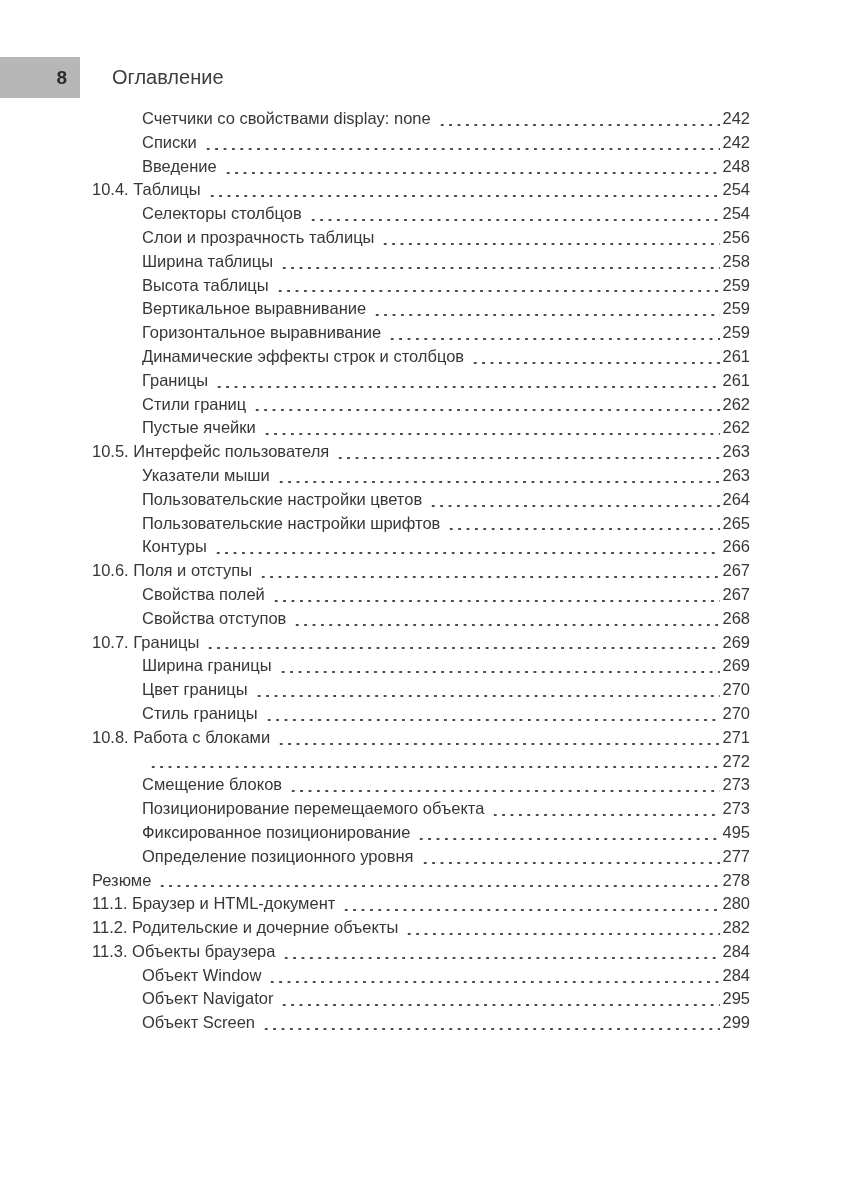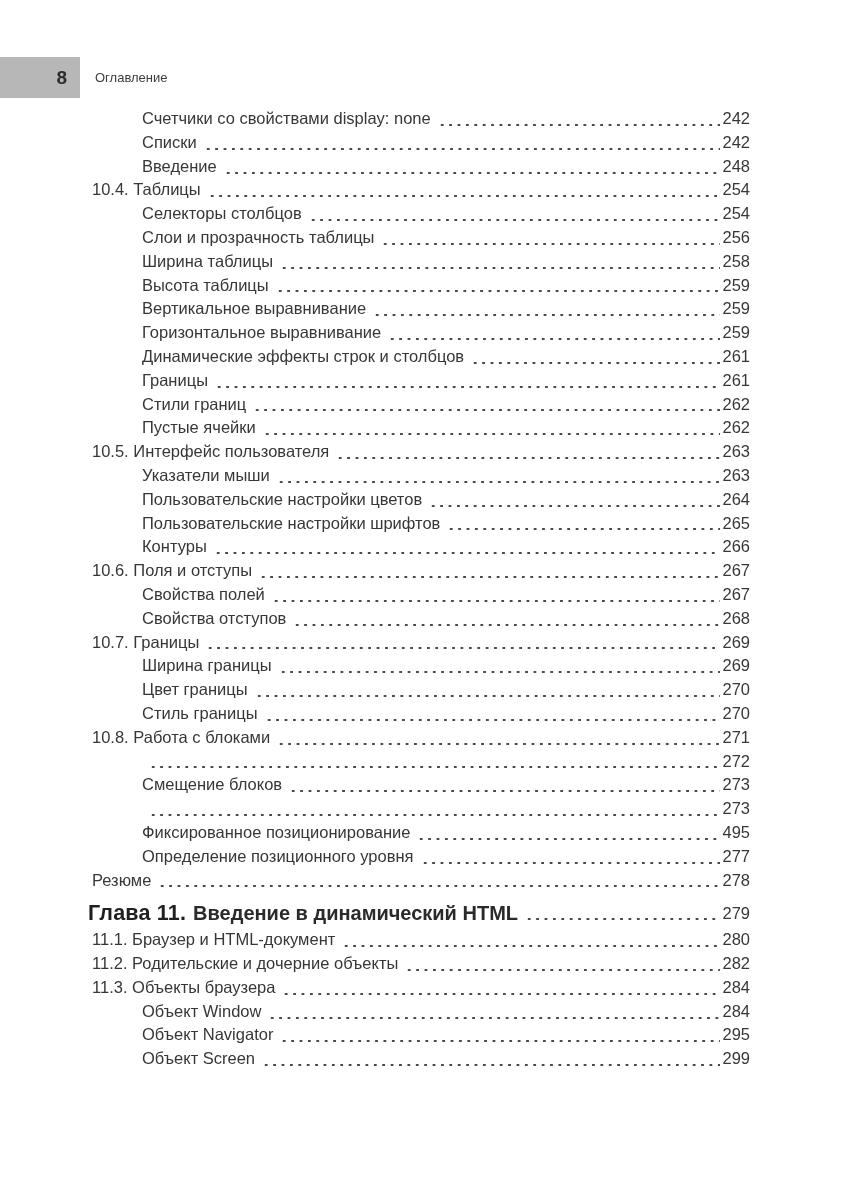--- a/index.html
+++ b/index.html
@@ -19,22 +19,22 @@
     width: 80px; height: 41px;
     background: #b7b7b7;
     text-align: right;
     line-height: 41px;
   }
   .pagenum-box span {
     font-weight: bold; font-size: 19px; color: #2c2c2c;
     padding-right: 13px;
   }
   .head-title {
-    position: absolute; left: 95px; top: 0;
-    line-height: 41px; font-size: 13px; color: #3d3d3d;
+    position: absolute; left: 112px; top: 0;
+    line-height: 41px; font-size: 20px; color: #3d3d3d;
   }
 
   
   .toc {
     position: absolute;
     left: 92px; right: 91px; top: 107px;
   }
   .toc-row {
     display: flex;
     height: 23.8px;
@@ -219,44 +219,39 @@
       <div class="toc-row lvl2">
         <span class="leader"></span>
         <span class="pg">272</span>
       </div>
       <div class="toc-row lvl2">
         <span class="t">Смещение блоков</span>
         <span class="leader"></span>
         <span class="pg">273</span>
       </div>
       <div class="toc-row lvl2">
+        <span class="t">Позиционирование перемещаемого объекта</span>
         <span class="leader"></span>
         <span class="pg">273</span>
       </div>
       <div class="toc-row lvl2">
         <span class="t">Фиксированное позиционирование</span>
         <span class="leader"></span>
         <span class="pg">495</span>
       </div>
       <div class="toc-row lvl2">
         <span class="t">Определение позиционного уровня</span>
         <span class="leader"></span>
         <span class="pg">277</span>
       </div>
       <div class="toc-row lvl1">
         <span class="t">Резюме</span>
         <span class="leader"></span>
         <span class="pg">278</span>
       </div>
-      <div class="toc-row chapter">
-        <span class="chap-prefix">Глава 11.</span>
-        <span class="chap-title">Введение в динамический HTML</span>
-        <span class="leader"></span>
-        <span class="pg">279</span>
-      </div>
       <div class="toc-row lvl1">
         <span class="t">11.1. Браузер и HTML-документ</span>
         <span class="leader"></span>
         <span class="pg">280</span>
       </div>
       <div class="toc-row lvl1">
         <span class="t">11.2. Родительские и дочерние объекты</span>
         <span class="leader"></span>
         <span class="pg">282</span>
       </div>

